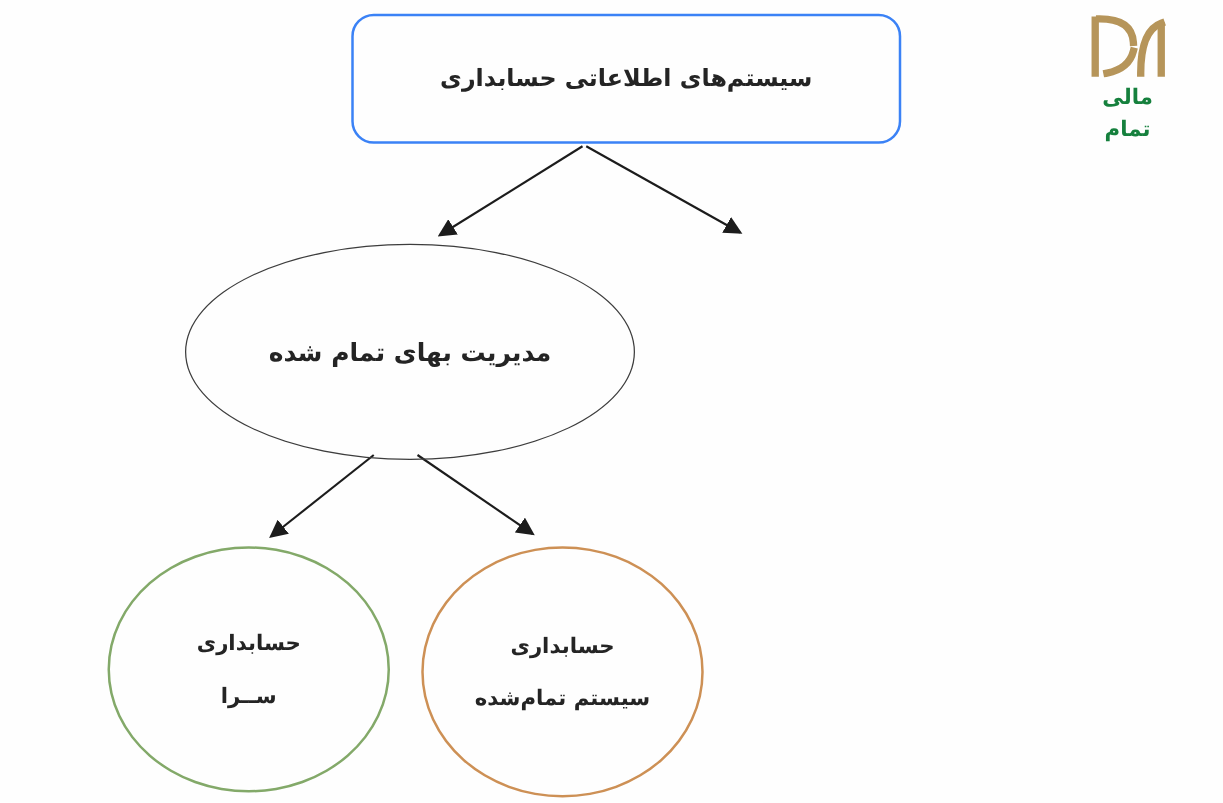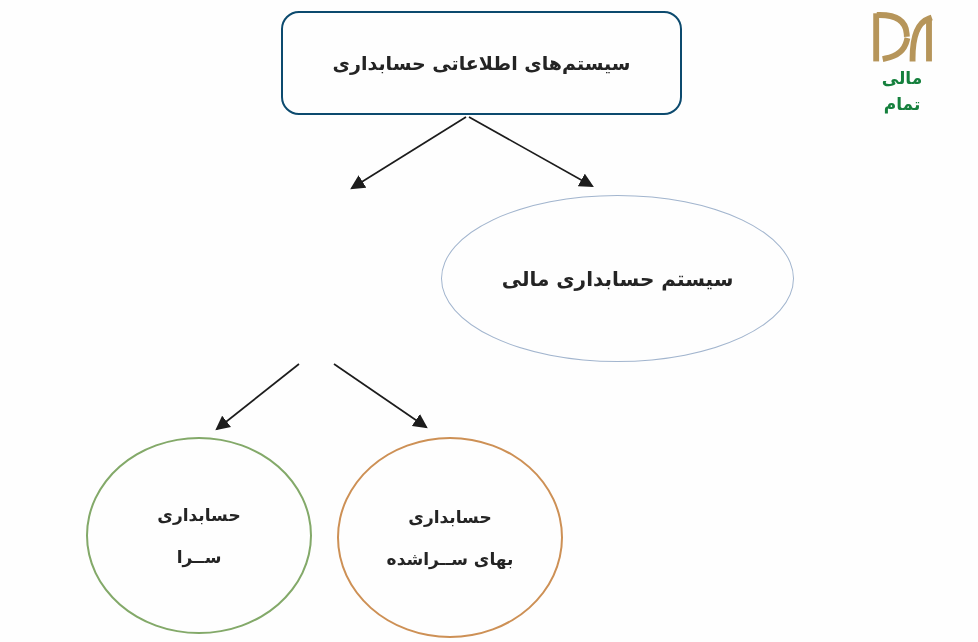--- a/index.html
+++ b/index.html
@@ -28,22 +28,22 @@
     align-items: center;
     justify-content: center;
     text-align: center;
     box-sizing: border-box;
     color: #242424;
     font-weight: bold;
     direction: rtl;
   }
   .root-box {
     left: 281px; top: 11px;
-    width: 401px; height: 104px;
-    border: 2px solid #0c4a6e;
+    width: 440px; height: 104px;
+    border: 2px solid #3b82f6;
     border-radius: 18px;
     font-size: 19px;
     background: transparent;
   }
   .ellipse {
     border-radius: 50%;
     background: transparent;
   }
   .ellipse-cost-management {
     left: 148px; top: 195px;
@@ -109,33 +109,33 @@
       <line x1="469" y1="117" x2="592" y2="186" marker-end="url(#ah)"></line>
       <line x1="299" y1="364" x2="217" y2="429" marker-end="url(#ah)"></line>
       <line x1="334" y1="364" x2="426" y2="427" marker-end="url(#ah)"></line>
     </g>
   </svg>
 
   <div class="node root-box">
     <span class="line">سیستم‌های اطلاعاتی حسابداری</span>
   </div>
 
+  <div class="node ellipse ellipse-cost-management">
+    <span class="line">مدیریت بهای تمام شده</span>
+  </div>
 
-  <div class="node ellipse ellipse-financial">
-    <span class="line">سیستم حسابداری مالی</span>
-  </div>
 
   <div class="node circle circle-management-accounting">
     <span class="line">حسابداری</span>
     <span class="line">ســرا</span>
   </div>
 
   <div class="node circle circle-cost-accounting">
     <span class="line">حسابداری</span>
-    <span class="line">بهای ســرا‌شده</span>
+    <span class="line">سیستم تمام‌شده</span>
   </div>
 
   <div class="logo">
     <svg class="logo-mark" width="72" height="54" viewBox="0 0 60 46" xmlns="http://www.w3.org/2000/svg">
       <g stroke="#b6955a" stroke-width="5" fill="none" stroke-linecap="square">
         <path d="M8,7 L8,43"></path>
         <path d="M11,6 Q33,6 34,22"></path>
         <path d="M16,43 Q31,40 34,28"></path>
         <path d="M39,43 Q39,14 53,9"></path>
         <path d="M53,11 L53,43"></path>

